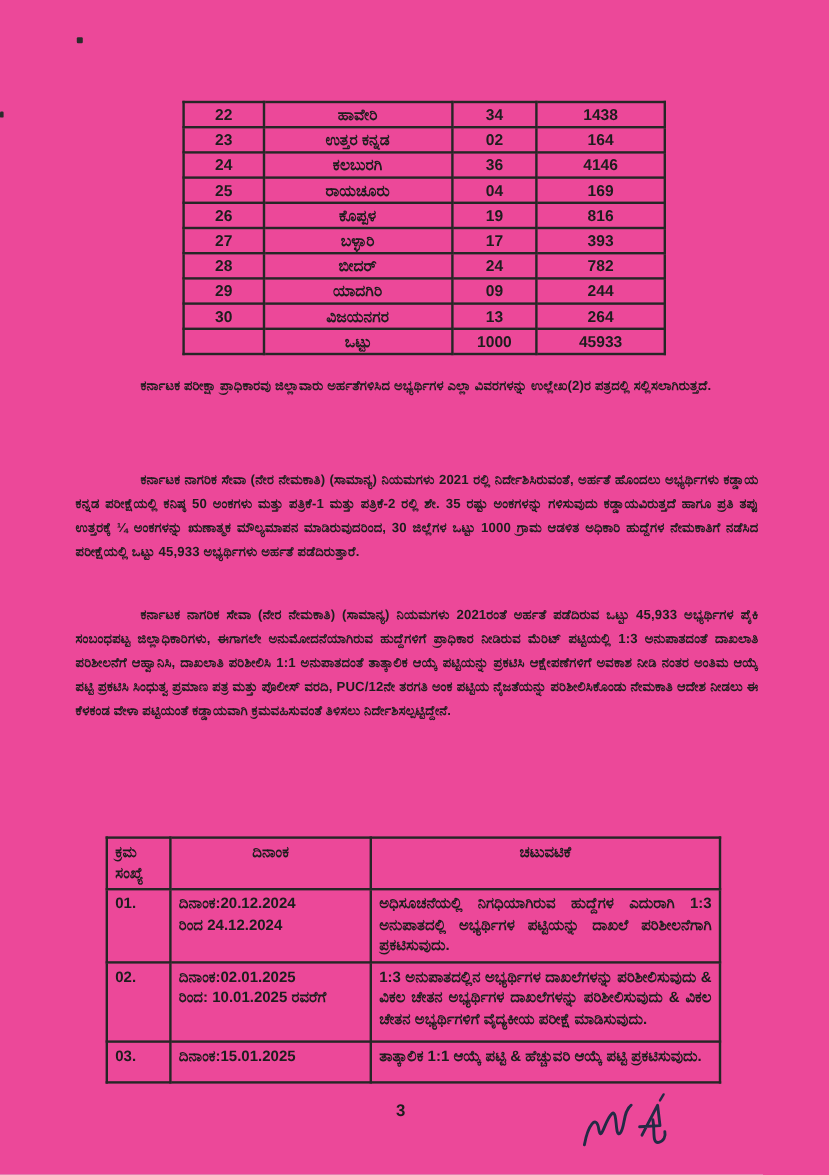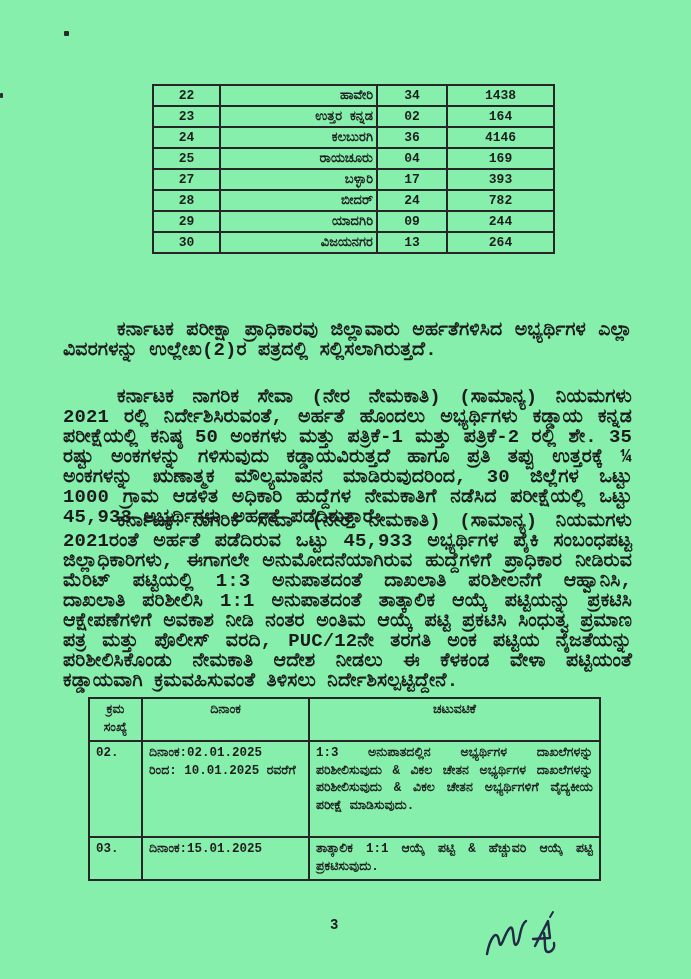--- a/index.html
+++ b/index.html
@@ -1,64 +1,64 @@
 <!DOCTYPE html>
 <html><head>
 <meta charset="utf-8">
 <style>
   html,body { margin:0; padding:0; background:#d9d9d9; }
   .page {
     position:relative; width:691px; height:979px; margin:0 auto;
-    background:#86efac; overflow:hidden;
-    font-family:Liberation Mono, monospace;
+    background:#ec4899; overflow:hidden;
+    font-family:Liberation Sans, sans-serif;
     color:#1d1d1d; font-weight:600;
   }
   
   .speck { position:absolute; background:#2b2b2b; border-radius:1px; }
   .speck-a { left:64px; top:31px; width:5px; height:5px; }
   .speck-b { left:0px; top:93px; width:3px; height:5px; }
 
   
   table { border-collapse:collapse; }
   .district-table {
     position:absolute; left:152px; top:84px; width:401px;
     font-size:13px; table-layout:fixed;
   }
   .district-table td {
     border:2px solid #262626; height:17px; padding:1px 3px;
     text-align:center; overflow:hidden; white-space:nowrap;
   }
-  .district-table td.c-name { text-align:right; padding-left:2px; }
+  .district-table td.c-name { text-align:center; padding-left:2px; }
   .district-table tr { height:21px; }
   .district-table td.c-total-label { text-align:center; }
 
   
   .para {
     position:absolute; left:63px; width:569px;
-    font-size:19px; line-height:20px; text-align:justify;
+    font-size:11px; line-height:20px; text-align:justify;
     text-indent:54px; letter-spacing:0.1px;
   }
   .para-1 { top:301px; }
-  .para-2 { top:368px; }
+  .para-2 { top:379px; }
   .para-3 { top:492px; }
 
   
   .schedule-table {
     position:absolute; left:88px; top:697px; width:511px;
     font-size:12.5px; table-layout:fixed; line-height:17.5px;
   }
   .schedule-table th, .schedule-table td {
     border:2px solid #262626; vertical-align:top; padding:3px 6px;
     font-weight:600; overflow:hidden;
   }
-  .schedule-table th.h-sl { text-align:center; }
+  .schedule-table th.h-sl { text-align:left; }
   .schedule-table th { text-align:center; }
   .schedule-table tr.hdr { height:41px; }
   .schedule-table tr.r1 { height:50px; }
-  .schedule-table tr.r2 { height:96px; }
+  .schedule-table tr.r2 { height:66px; }
   .schedule-table tr.r3 { height:34px;margin-left:20px; }
   .prewrap { white-space:pre-line; }
   .cell-activity { text-align:justify; }
 
   
   .page-number { position:absolute; left:330px; top:917px; font-size:14px; }
   .signature { position:absolute; left:480px; top:908px; width:96px; height:60px; }
 </style>
 </head>
 <body>
@@ -94,20 +94,26 @@
         <td>36</td>
         <td>4146</td>
       </tr>
       <tr>
         <td>25</td>
         <td class="c-name">ರಾಯಚೂರು</td>
         <td>04</td>
         <td>169</td>
       </tr>
       <tr>
+        <td>26</td>
+        <td class="c-name">ಕೊಪ್ಪಳ</td>
+        <td>19</td>
+        <td>816</td>
+      </tr>
+      <tr>
         <td>27</td>
         <td class="c-name">ಬಳ್ಳಾರಿ</td>
         <td>17</td>
         <td>393</td>
       </tr>
       <tr>
         <td>28</td>
         <td class="c-name">ಬೀದರ್</td>
         <td>24</td>
         <td>782</td>
@@ -117,39 +123,51 @@
         <td class="c-name">ಯಾದಗಿರಿ</td>
         <td>09</td>
         <td>244</td>
       </tr>
       <tr>
         <td>30</td>
         <td class="c-name">ವಿಜಯನಗರ</td>
         <td>13</td>
         <td>264</td>
       </tr>
+      <tr>
+        <td></td>
+        <td class="c-total-label">ಒಟ್ಟು</td>
+        <td>1000</td>
+        <td>45933</td>
+      </tr>
     </tbody>
   </table>
 
   <p class="para para-1">ಕರ್ನಾಟಕ ಪರೀಕ್ಷಾ ಪ್ರಾಧಿಕಾರವು ಜಿಲ್ಲಾವಾರು ಅರ್ಹತೆಗಳಿಸಿದ ಅಭ್ಯರ್ಥಿಗಳ ಎಲ್ಲಾ ವಿವರಗಳನ್ನು ಉಲ್ಲೇಖ(2)ರ ಪತ್ರದಲ್ಲಿ ಸಲ್ಲಿಸಲಾಗಿರುತ್ತದೆ.</p>
   <p class="para para-2">ಕರ್ನಾಟಕ ನಾಗರಿಕ ಸೇವಾ (ನೇರ ನೇಮಕಾತಿ) (ಸಾಮಾನ್ಯ) ನಿಯಮಗಳು 2021 ರಲ್ಲಿ ನಿರ್ದೇಶಿಸಿರುವಂತೆ, ಅರ್ಹತೆ ಹೊಂದಲು ಅಭ್ಯರ್ಥಿಗಳು ಕಡ್ಡಾಯ ಕನ್ನಡ ಪರೀಕ್ಷೆಯಲ್ಲಿ ಕನಿಷ್ಠ 50 ಅಂಕಗಳು ಮತ್ತು ಪತ್ರಿಕೆ-1 ಮತ್ತು ಪತ್ರಿಕೆ-2 ರಲ್ಲಿ ಶೇ. 35 ರಷ್ಟು ಅಂಕಗಳನ್ನು ಗಳಿಸುವುದು ಕಡ್ಡಾಯವಿರುತ್ತದೆ ಹಾಗೂ ಪ್ರತಿ ತಪ್ಪು ಉತ್ತರಕ್ಕೆ ¼ ಅಂಕಗಳನ್ನು ಋಣಾತ್ಮಕ ಮೌಲ್ಯಮಾಪನ ಮಾಡಿರುವುದರಿಂದ, 30 ಜಿಲ್ಲೆಗಳ ಒಟ್ಟು 1000 ಗ್ರಾಮ ಆಡಳಿತ ಅಧಿಕಾರಿ ಹುದ್ದೆಗಳ ನೇಮಕಾತಿಗೆ ನಡೆಸಿದ ಪರೀಕ್ಷೆಯಲ್ಲಿ ಒಟ್ಟು 45,933 ಅಭ್ಯರ್ಥಿಗಳು ಅರ್ಹತೆ ಪಡೆದಿರುತ್ತಾರೆ.</p>
   <p class="para para-3">ಕರ್ನಾಟಕ ನಾಗರಿಕ ಸೇವಾ (ನೇರ ನೇಮಕಾತಿ) (ಸಾಮಾನ್ಯ) ನಿಯಮಗಳು 2021ರಂತೆ ಅರ್ಹತೆ ಪಡೆದಿರುವ ಒಟ್ಟು 45,933 ಅಭ್ಯರ್ಥಿಗಳ ಪೈಕಿ ಸಂಬಂಧಪಟ್ಟ ಜಿಲ್ಲಾಧಿಕಾರಿಗಳು, ಈಗಾಗಲೇ ಅನುಮೋದನೆಯಾಗಿರುವ ಹುದ್ದೆಗಳಿಗೆ ಪ್ರಾಧಿಕಾರ ನೀಡಿರುವ ಮೆರಿಟ್ ಪಟ್ಟಿಯಲ್ಲಿ 1:3 ಅನುಪಾತದಂತೆ ದಾಖಲಾತಿ ಪರಿಶೀಲನೆಗೆ ಆಹ್ವಾನಿಸಿ, ದಾಖಲಾತಿ ಪರಿಶೀಲಿಸಿ 1:1 ಅನುಪಾತದಂತೆ ತಾತ್ಕಾಲಿಕ ಆಯ್ಕೆ ಪಟ್ಟಿಯನ್ನು ಪ್ರಕಟಿಸಿ ಆಕ್ಷೇಪಣೆಗಳಿಗೆ ಅವಕಾಶ ನೀಡಿ ನಂತರ ಅಂತಿಮ ಆಯ್ಕೆ ಪಟ್ಟಿ ಪ್ರಕಟಿಸಿ ಸಿಂಧುತ್ವ ಪ್ರಮಾಣ ಪತ್ರ ಮತ್ತು ಪೊಲೀಸ್ ವರದಿ, PUC/12ನೇ ತರಗತಿ ಅಂಕ ಪಟ್ಟಿಯ ನೈಜತೆಯನ್ನು ಪರಿಶೀಲಿಸಿಕೊಂಡು ನೇಮಕಾತಿ ಆದೇಶ ನೀಡಲು ಈ ಕೆಳಕಂಡ ವೇಳಾ ಪಟ್ಟಿಯಂತೆ ಕಡ್ಡಾಯವಾಗಿ ಕ್ರಮವಹಿಸುವಂತೆ ತಿಳಿಸಲು ನಿರ್ದೇಶಿಸಲ್ಪಟ್ಟಿದ್ದೇನೆ.</p>
 
   <table class="schedule-table">
     <colgroup>
         <col style="width:53px">
         <col style="width:167px">
         <col style="width:291px">
       </colgroup>
     <tbody>
       <tr class="hdr">
         <th class="h-sl prewrap">ಕ್ರಮ
 ಸಂಖ್ಯೆ</th>
         <th>ದಿನಾಂಕ</th>
         <th>ಚಟುವಟಿಕೆ</th>
+      </tr>
+      <tr class="r1">
+        <td>01.</td>
+        <td class="prewrap">ದಿನಾಂಕ:20.12.2024
+ರಿಂದ 24.12.2024</td>
+        <td class="cell-activity">ಅಧಿಸೂಚನೆಯಲ್ಲಿ ನಿಗಧಿಯಾಗಿರುವ ಹುದ್ದೆಗಳ ಎದುರಾಗಿ 1:3 ಅನುಪಾತದಲ್ಲಿ ಅಭ್ಯರ್ಥಿಗಳ ಪಟ್ಟಿಯನ್ನು ದಾಖಲೆ ಪರಿಶೀಲನೆಗಾಗಿ ಪ್ರಕಟಿಸುವುದು.</td>
       </tr>
       <tr class="r2">
         <td>02.</td>
         <td class="prewrap">ದಿನಾಂಕ:02.01.2025
 ರಿಂದ: 10.01.2025 ರವರೆಗೆ</td>
         <td class="cell-activity">1:3 ಅನುಪಾತದಲ್ಲಿನ ಅಭ್ಯರ್ಥಿಗಳ ದಾಖಲೆಗಳನ್ನು ಪರಿಶೀಲಿಸುವುದು &amp; ವಿಕಲ ಚೇತನ ಅಭ್ಯರ್ಥಿಗಳ ದಾಖಲೆಗಳನ್ನು ಪರಿಶೀಲಿಸುವುದು &amp; ವಿಕಲ ಚೇತನ ಅಭ್ಯರ್ಥಿಗಳಿಗೆ ವೈದ್ಯಕೀಯ ಪರೀಕ್ಷೆ ಮಾಡಿಸುವುದು.</td>
       </tr>
       <tr class="r3">
         <td>03.</td>
         <td class="prewrap">ದಿನಾಂಕ:15.01.2025</td>

